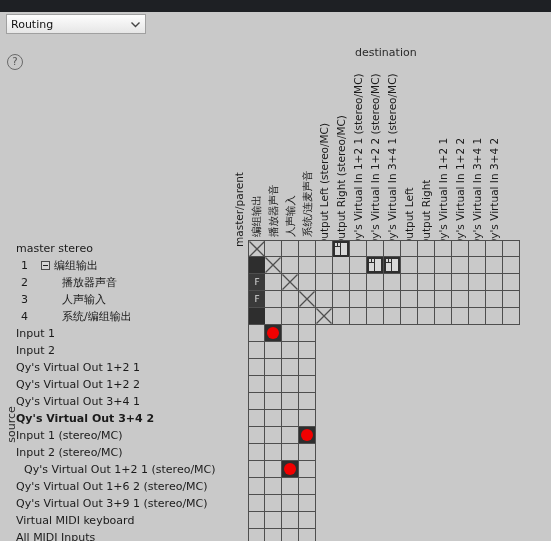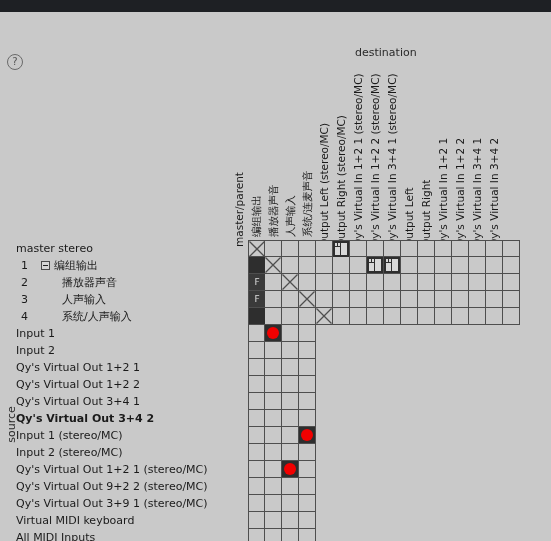--- a/index.html
+++ b/index.html
@@ -118,20 +118,28 @@
     border-radius:50%;background:#f20000;display:block;
   }
 </style>
 </head>
 <body>
 
 <div id="titlebar"></div>
 
 <div id="body-area">
 
+  <div id="mode-select">
+    <span class="lbl">Routing</span>
+    <span class="chev">
+      <svg width="11" height="11" viewBox="0 0 11 11">
+          <path d="M1.5 3.5 L5.5 7.5 L9.5 3.5" fill="none" stroke="#444" stroke-width="1.4"></path>
+        </svg>
+    </span>
+  </div>
 
   <div id="help-btn">?</div>
 
   <div id="destination-label">destination</div>
   <div id="source-label">source</div>
 
   <div id="col-headers">
       <div class="colhead" style="left: 0px;">
         <span>master/parent</span>
       </div>
@@ -193,21 +201,21 @@
       <div class="rowlabel" style="top: 262px; left: 0px; width: 246px;">
         <span class="num" style="left: 14px;">2</span>
         <span class="txt" style="left: 62px;">播放器声音</span>
       </div>
       <div class="rowlabel" style="top: 279px; left: 0px; width: 246px;">
         <span class="num" style="left: 14px;">3</span>
         <span class="txt" style="left: 62px;">人声输入</span>
       </div>
       <div class="rowlabel" style="top: 296px; left: 0px; width: 246px;">
         <span class="num" style="left: 14px;">4</span>
-        <span class="txt" style="left: 62px;">系统/人声输入</span>
+        <span class="txt" style="left: 62px;">系统/编组输出</span>
       </div>
       <div class="rowlabel" style="top: 313px; left: 0px; width: 246px;">
         <span class="txt" style="left: 16px;">Input 1</span>
       </div>
       <div class="rowlabel" style="top: 330px; left: 0px; width: 246px;">
         <span class="txt" style="left: 16px;">Input 2</span>
       </div>
       <div class="rowlabel" style="top: 347px; left: 0px; width: 246px;">
         <span class="txt" style="left: 16px;">Qy's Virtual Out 1+2 1</span>
       </div>
@@ -220,24 +228,24 @@
       <div class="rowlabel" style="top: 398px; left: 0px; width: 246px; font-weight: bold;">
         <span class="txt" style="left: 16px;">Qy's Virtual Out 3+4 2</span>
       </div>
       <div class="rowlabel" style="top: 415px; left: 0px; width: 246px;">
         <span class="txt" style="left: 16px;">Input 1 (stereo/MC)</span>
       </div>
       <div class="rowlabel" style="top: 432px; left: 0px; width: 246px;">
         <span class="txt" style="left: 16px;">Input 2 (stereo/MC)</span>
       </div>
       <div class="rowlabel" style="top: 449px; left: 0px; width: 246px;">
-        <span class="txt" style="left: 16px;">Qy's Virtual Out 1+2 1 (stereo/MC)</span>
+        <span class="txt" style="left: 24px;">Qy's Virtual Out 1+2 1 (stereo/MC)</span>
       </div>
       <div class="rowlabel" style="top: 466px; left: 0px; width: 246px;">
-        <span class="txt" style="left: 16px;">Qy's Virtual Out 9+2 2 (stereo/MC)</span>
+        <span class="txt" style="left: 16px;">Qy's Virtual Out 1+6 2 (stereo/MC)</span>
       </div>
       <div class="rowlabel" style="top: 483px; left: 0px; width: 246px;">
         <span class="txt" style="left: 16px;">Qy's Virtual Out 3+9 1 (stereo/MC)</span>
       </div>
       <div class="rowlabel" style="top: 500px; left: 0px; width: 246px;">
         <span class="txt" style="left: 16px;">Virtual MIDI keyboard</span>
       </div>
       <div class="rowlabel" style="top: 517px; left: 0px; width: 246px;">
         <span class="txt" style="left: 16px;">All MIDI Inputs</span>
       </div>

